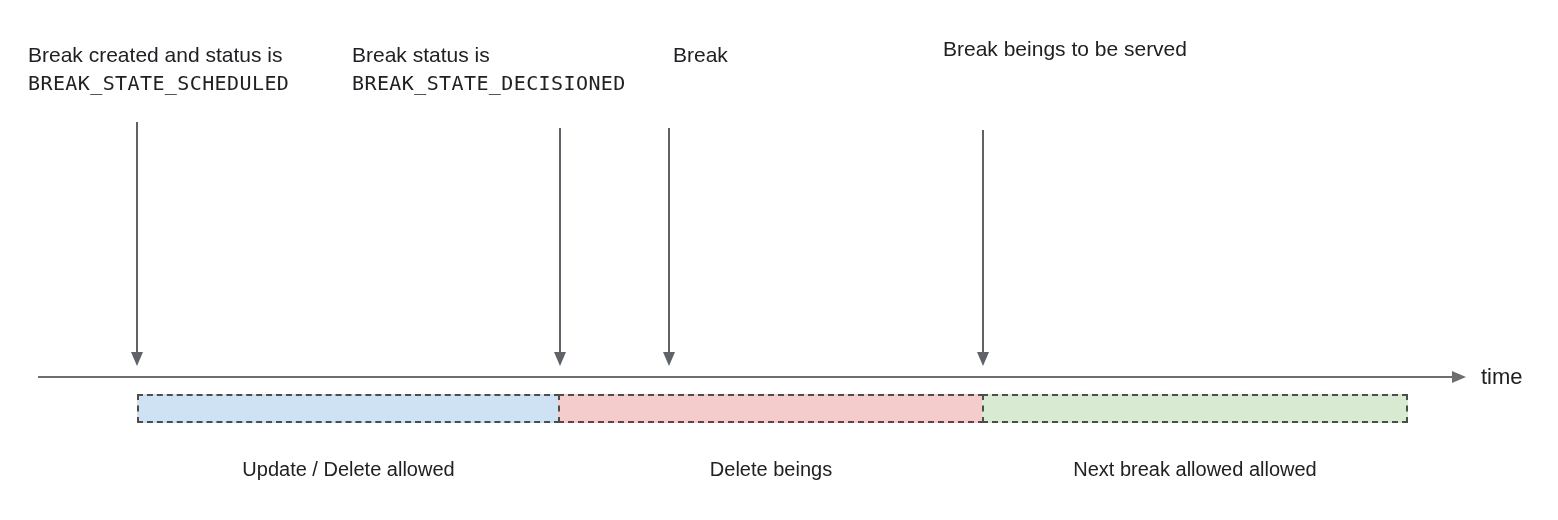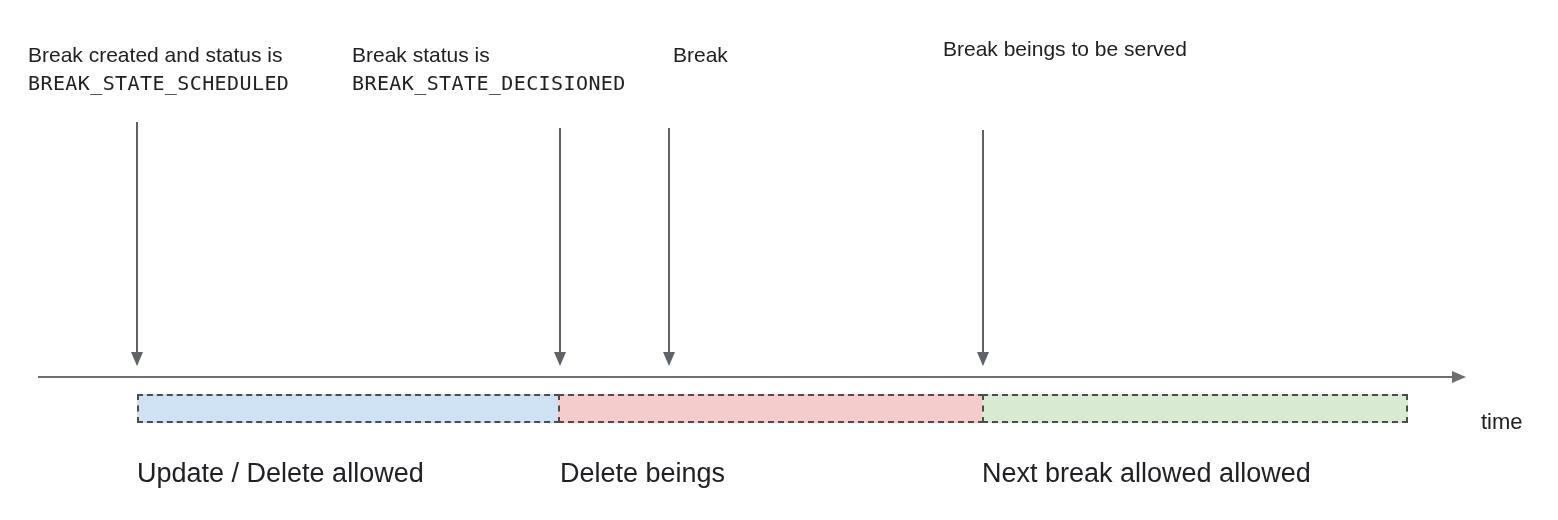--- a/index.html
+++ b/index.html
@@ -49,34 +49,33 @@
     left:1452px; top:371px;
     width:0; height:0;
     border-top:6px solid transparent;
     border-bottom:6px solid transparent;
     border-left:14px solid #6e6e6e;
   }
   .axis-label {
     position:absolute;
     left:1481px; top:364px;
     font-size:22px;
-    margin-top:45px;
   }
   .segment {
     position:absolute;
     top:394px;
     height:29px;
     box-sizing:border-box;
     border:2px dashed #4d4d4d;
   }
   .seg-label {
     position:absolute;
     top:458px;
-    font-size:27px;
-    text-align:left;
+    font-size:20px;
+    text-align:center;
   }
 </style>
 </head>
 <body>
 
 <div class="canvas">
 
   <div class="ann" style="left:352px; top:40px;">
     <div>Break status is</div>
     <div class="ann-code">BREAK_STATE_DECISIONED</div>

